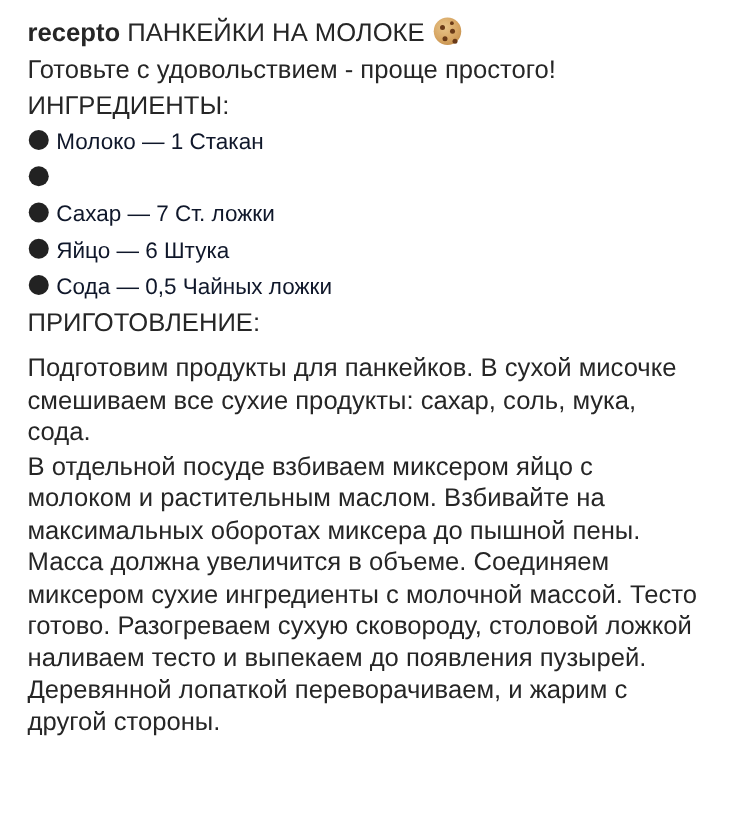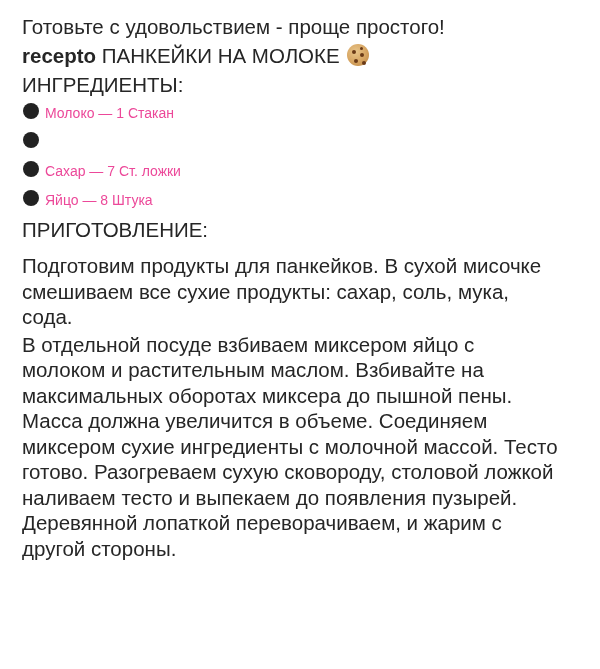--- a/index.html
+++ b/index.html
@@ -44,24 +44,24 @@
     content: "";
     position: absolute;
     width: 4px;
     height: 4px;
     border-radius: 50%;
     background: #6a3a17;
   }
   .emoji::before { left: 5px; top: 6px; box-shadow: 8px 3px 0 #6a3a17, 2px 9px 0 #6a3a17, 10px 11px 0 #6a3a17; }
   .emoji::after { left: 13px; top: 3px; width: 3px; height: 3px; }
   .bullet-line {
-    font-size: 14px;
+    font-size: 18px;
     line-height: 29px;
     white-space: nowrap;
-    color: #ec4899;
+    color: #0f172a;
   }
   .bullet {
     display: inline-block;
     width: 16px;
     height: 16px;
     border-radius: 50%;
     background: #222222;
     vertical-align: -1px;
     margin-right: 6px;
     margin-left: 1px;
@@ -74,32 +74,33 @@
     width: 540px;
   }
   .para + .para {
     margin-top: 2px;
   }
 </style>
 </head>
 <body>
 
 <div class="caption">
-  <div class="line">Готовьте с удовольствием - проще простого!</div>
   <div class="line">
     <span class="username">recepto</span>
     <span>ПАНКЕЙКИ НА МОЛОКЕ</span>
     <span class="emoji"></span>
   </div>
+  <div class="line">Готовьте с удовольствием - проще простого!</div>
   <div class="line">ИНГРЕДИЕНТЫ:</div>
 
   <div>
     <div class="bullet-line"><span class="bullet"></span><span>Молоко — 1 Стакан</span></div>
     <div class="bullet-line"><span class="bullet"></span></div>
     <div class="bullet-line"><span class="bullet"></span><span>Сахар — 7 Ст. ложки</span></div>
-    <div class="bullet-line"><span class="bullet"></span><span>Яйцо — 8 Штука</span></div>
+    <div class="bullet-line"><span class="bullet"></span><span>Яйцо — 6 Штука</span></div>
+    <div class="bullet-line"><span class="bullet"></span><span>Сода — 0,5 Чайных ложки</span></div>
   </div>
 
   <div class="line">ПРИГОТОВЛЕНИЕ:</div>
 
   <div class="para">Подготовим продукты для панкейков. В сухой мисочке смешиваем все сухие продукты: сахар, соль, мука, сода.</div>
   <div class="para">В отдельной посуде взбиваем миксером яйцо с молоком и растительным маслом. Взбивайте на максимальных оборотах миксера до пышной пены. Масса должна увеличится в объеме. Соединяем миксером сухие ингредиенты с молочной массой. Тесто готово. Разогреваем сухую сковороду, столовой ложкой наливаем тесто и выпекаем до появления пузырей. Деревянной лопаткой переворачиваем, и жарим с другой стороны.</div>
 </div>
 
 </body></html>

